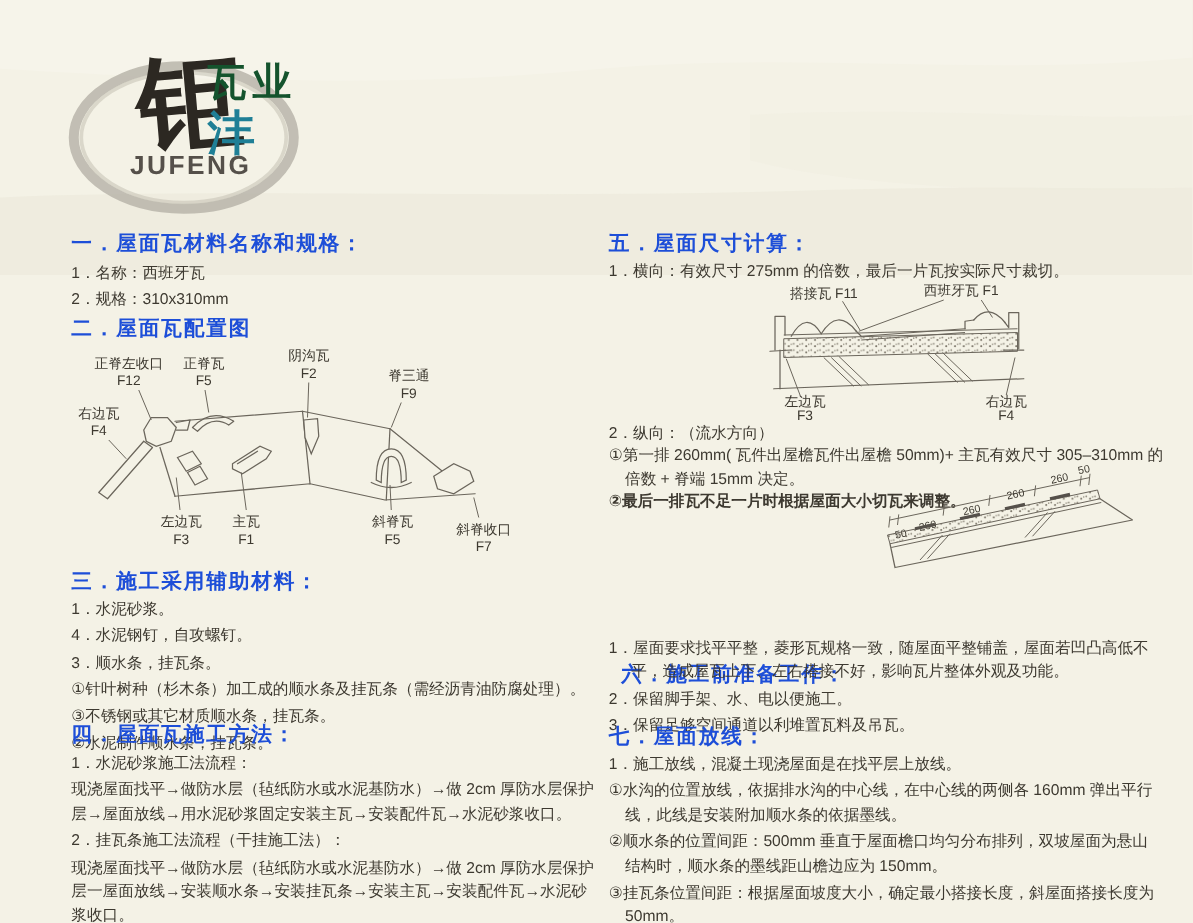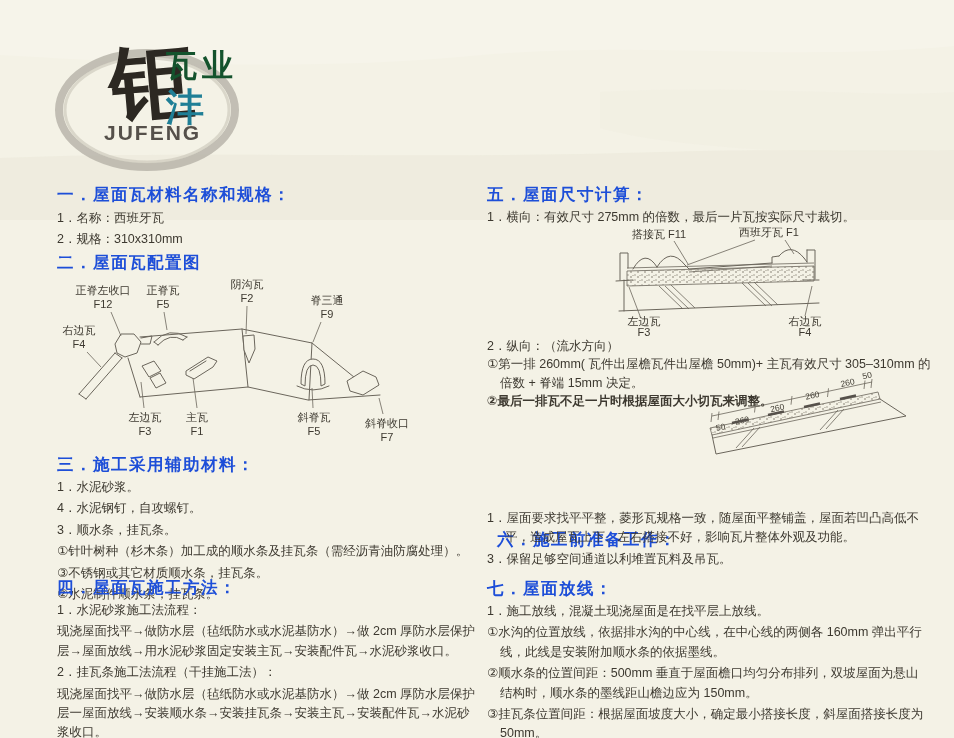--- a/index.html
+++ b/index.html
@@ -219,20 +219,21 @@
 
   <path class="dline" d="M12,69 L16,88 L206,50 L180,33"></path>
 
   <path class="dthin" d="M54,62 L36,82 M60,61 L42,81"></path>
   <path class="dthin" d="M138,44 L120,64 M144,43 L126,63"></path>
 </svg>
 
 <div class="sec-title" style="left:497px;top:485px;margin-top:44px;">六．施工前准备工作：</div>
 <div class="body-block" style="left:487px;top:509px;width:440px;">
   <div class="hang18">1．屋面要求找平平整，菱形瓦规格一致，随屋面平整铺盖，屋面若凹凸高低不平，造成屋瓦上下、左右搭接不好，影响瓦片整体外观及功能。</div>
+  <div>2．保留脚手架、水、电以便施工。</div>
   <div>3．保留足够空间通道以利堆置瓦料及吊瓦。</div>
 </div>
 
 <div class="sec-title" style="left:487px;top:578px;">七．屋面放线：</div>
 <div class="body-block" style="left:487px;top:602px;width:440px;">
   <div>1．施工放线，混凝土现浇屋面是在找平层上放线。</div>
   <div class="hang13">①水沟的位置放线，依据排水沟的中心线，在中心线的两侧各 160mm 弹出平行线，此线是安装附加顺水条的依据墨线。</div>
   <div class="hang13">②顺水条的位置间距：500mm 垂直于屋面檐口均匀分布排列，双坡屋面为悬山结构时，顺水条的墨线距山檐边应为 150mm。</div>
   <div class="hang13">③挂瓦条位置间距：根据屋面坡度大小，确定最小搭接长度，斜屋面搭接长度为 50mm。</div>
 </div>

